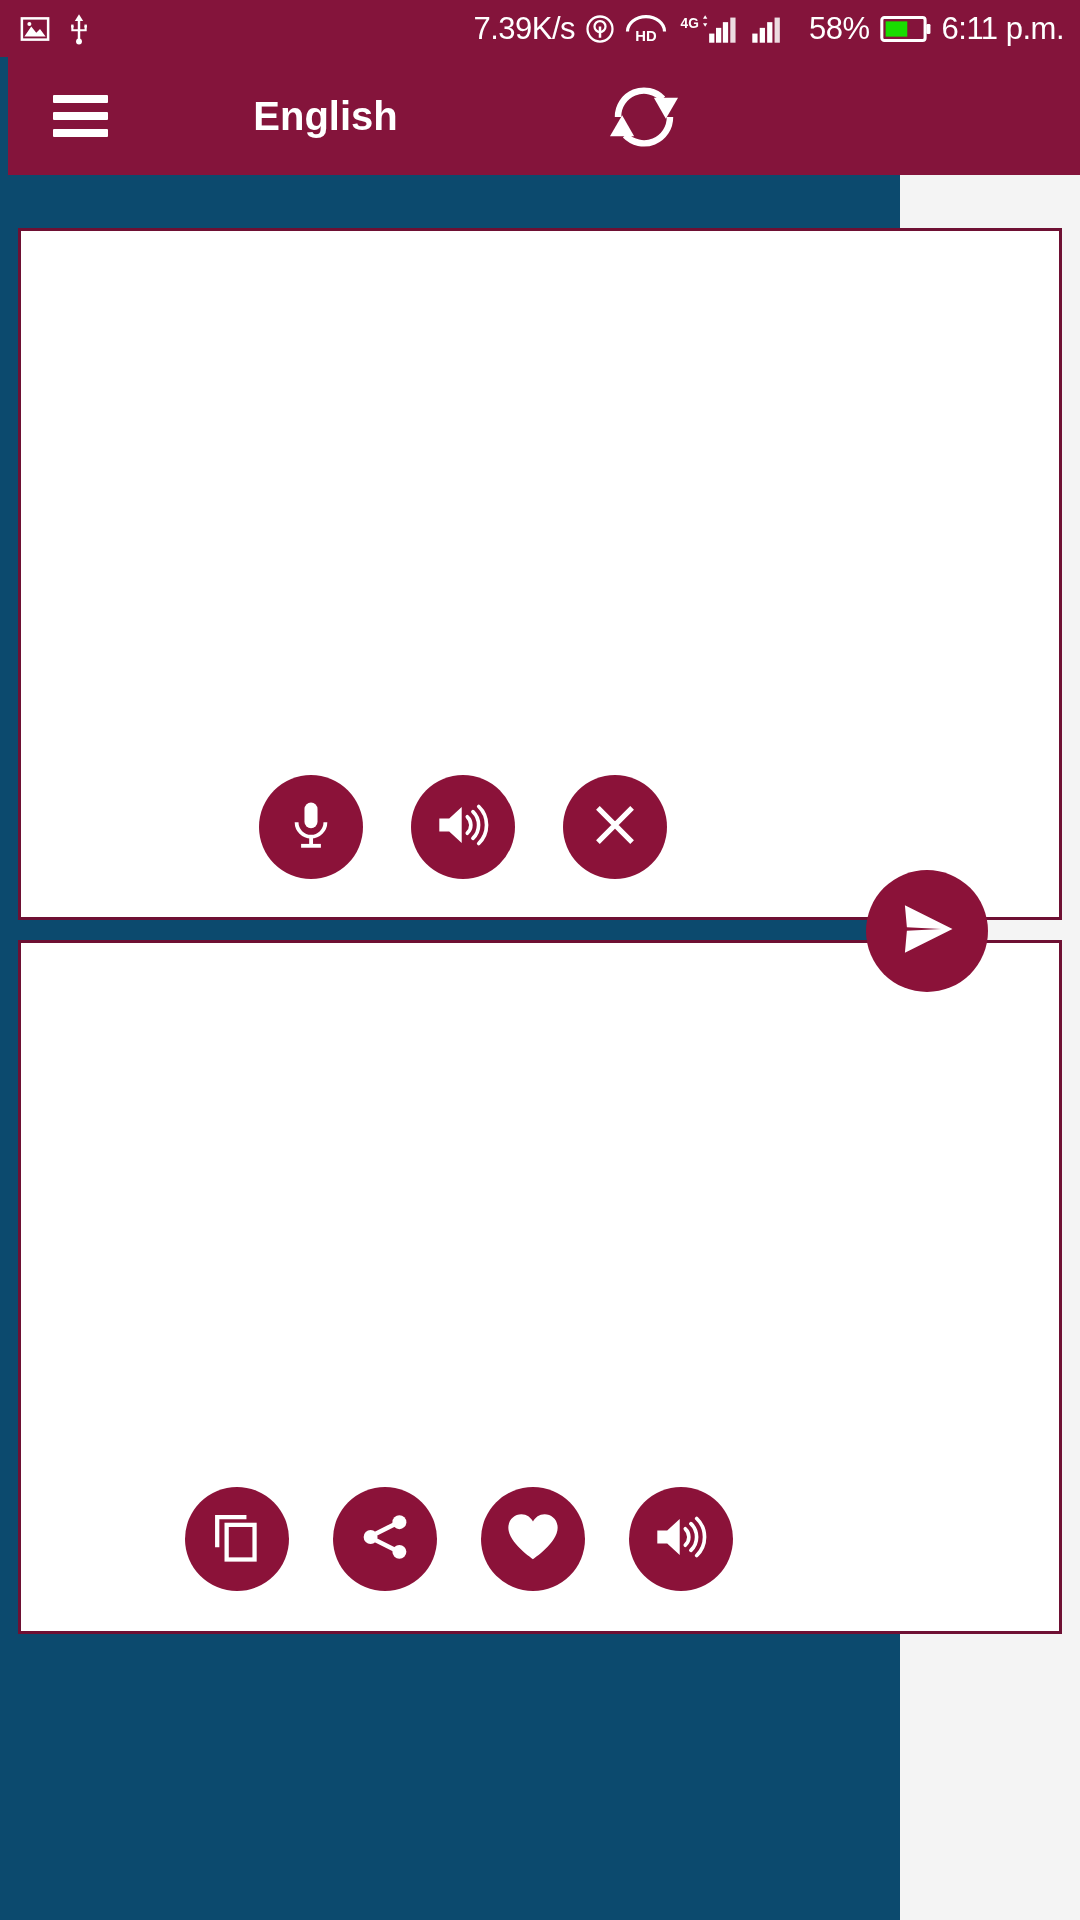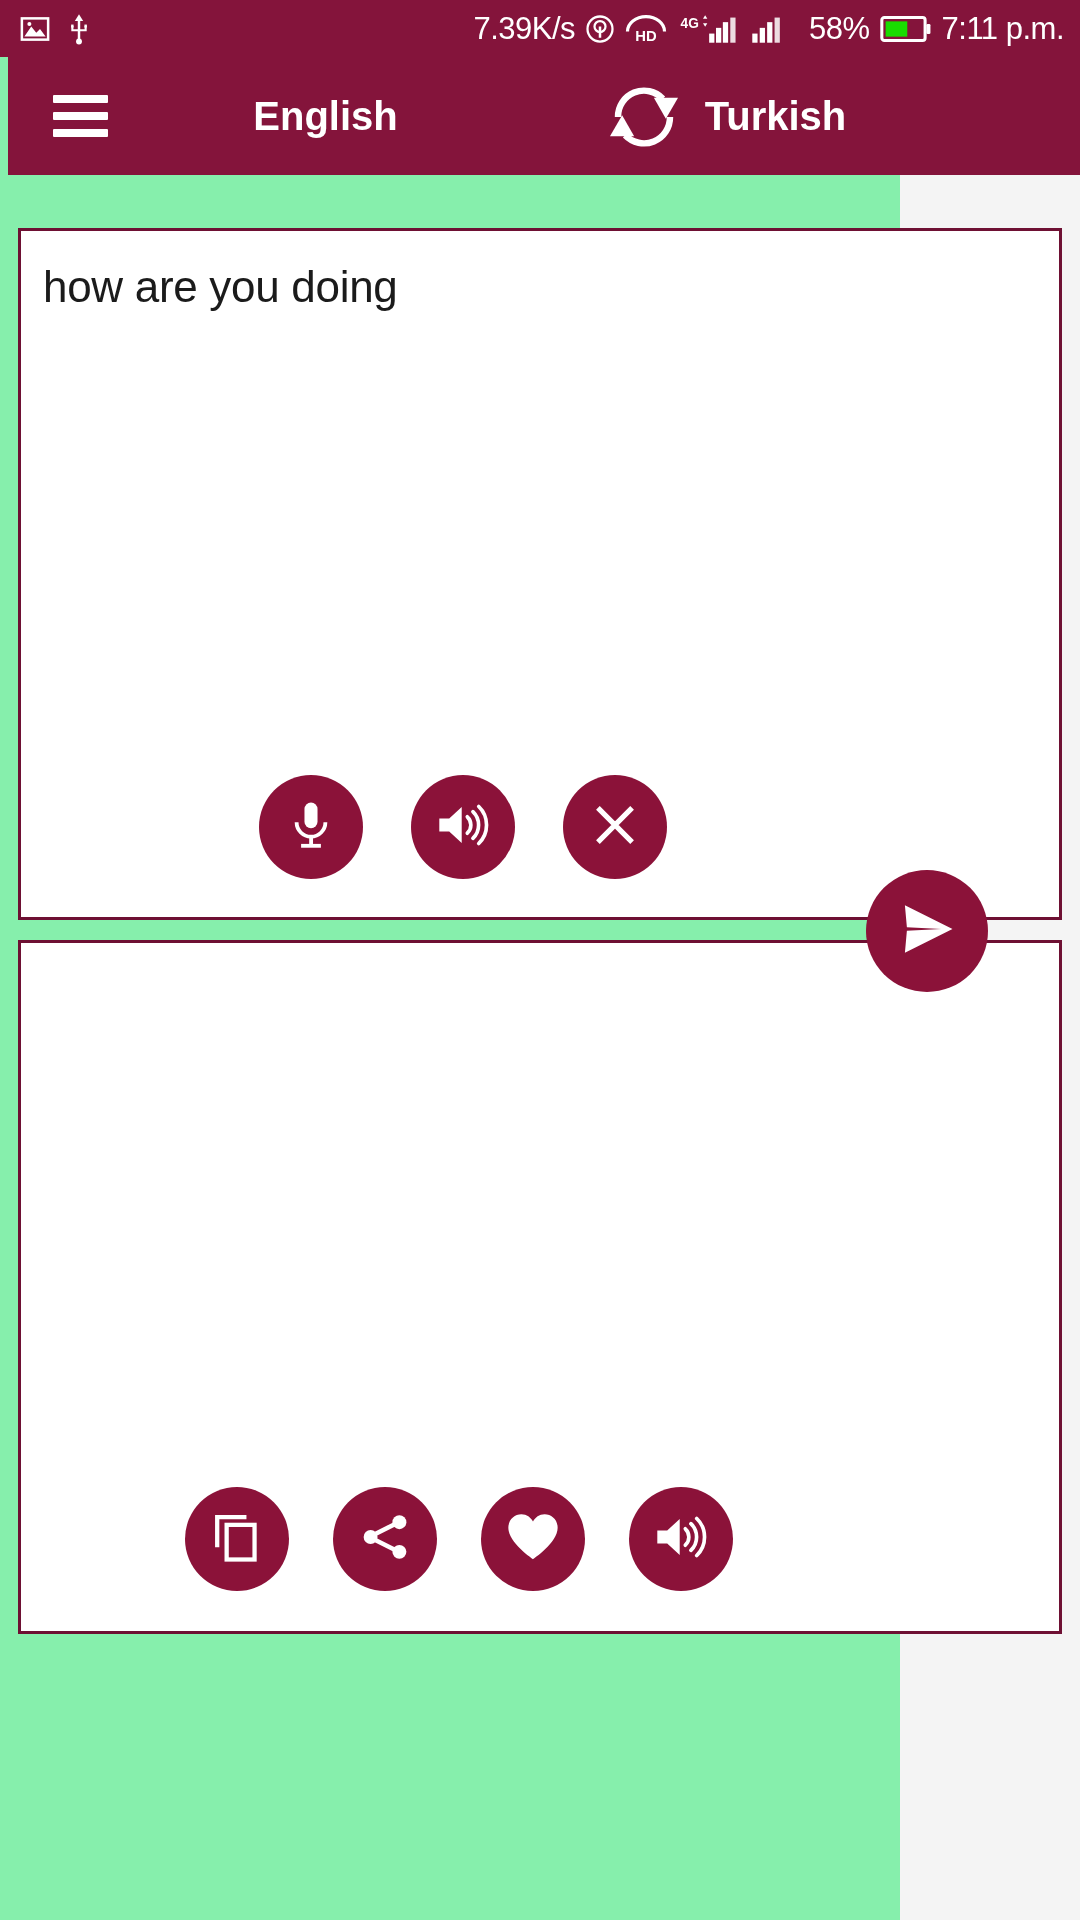--- a/index.html
+++ b/index.html
@@ -9,21 +9,21 @@
     height: 1920px;
     overflow: hidden;
     background: #f4f4f4;
     font-family: "Liberation Sans", sans-serif;
   }
 
   #app {
     position: relative;
     width: 900px;
     height: 1920px;
-    background: #86efac;
+    background: #0c4a6e;
   }
 
   
   .status-bar {
     position: absolute;
     top: 0; left: 0;
     width: 1080px;
     height: 57px;
     background: #84143b;
     display: flex;
@@ -239,21 +239,21 @@
       <span class="sb-text">58%</span>
 
       <span class="sb-icon">
         <svg width="52" height="28" viewBox="0 0 40 22">
           <rect x="1" y="2" width="34" height="18" rx="2" fill="none" stroke="#fff" stroke-width="2.4"></rect>
           <rect x="4" y="5" width="17" height="12" fill="#19dd00"></rect>
           <rect x="36" y="7" width="3.2" height="8" rx="1" fill="#fff"></rect>
         </svg>
       </span>
 
-      <span class="sb-text">7:11 p.m.</span>
+      <span class="sb-text">6:11 p.m.</span>
     </div>
   </div>
 
   <div class="app-bar">
     <div class="hamburger">
       <span></span>
       <span></span>
       <span></span>
     </div>
 
@@ -261,25 +261,23 @@
 
     <div class="swap-btn">
       <svg width="86" height="86" viewBox="0 0 48 48">
         <path d="M9.5 24 A14.5 14.5 0 0 1 34.5 13.8" fill="none" stroke="#fff" stroke-width="3.6" stroke-linecap="butt"></path>
         <path d="M38.5 24 A14.5 14.5 0 0 1 13.5 34.2" fill="none" stroke="#fff" stroke-width="3.6" stroke-linecap="butt"></path>
         <path d="M29.5 13.2 L43 13.2 L36.2 25 Z" fill="#fff"></path>
         <path d="M18.5 34.8 L5 34.8 L11.8 23 Z" fill="#fff"></path>
       </svg>
     </div>
 
-    <div class="lang-label lang-target">Turkish</div>
   </div>
 
   <div class="card card-source">
-    <div class="card-text" placeholder="Enter text">how are you doing</div>
 
     <div class="btn-row btn-row-source">
       <div class="circle-btn">
         <span>
           <svg width="54" height="54" viewBox="0 0 24 24">
             <rect x="9.1" y="2" width="5.8" height="11.4" rx="2.9" fill="#fff"></rect>
             <path d="M5.6 10.8 A6.4 6.4 0 0 0 18.4 10.8" fill="none" stroke="#fff" stroke-width="1.7"></path>
             <rect x="11.2" y="16.6" width="1.7" height="4.2" fill="#fff"></rect>
             <rect x="7.6" y="20.4" width="8.8" height="1.7" fill="#fff"></rect>
           </svg>

